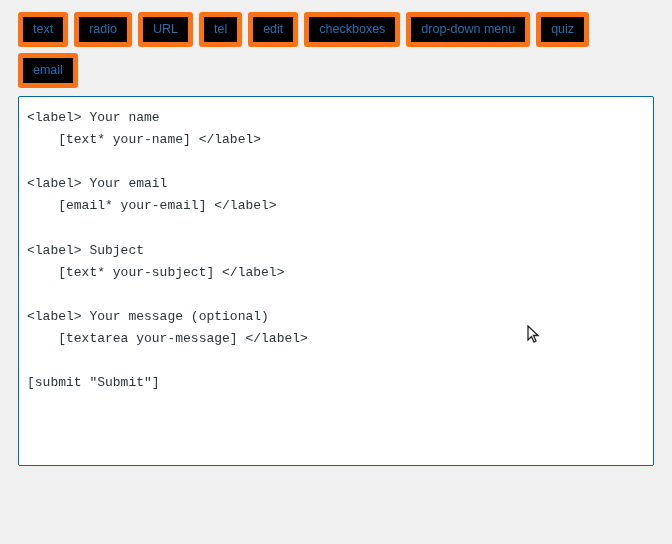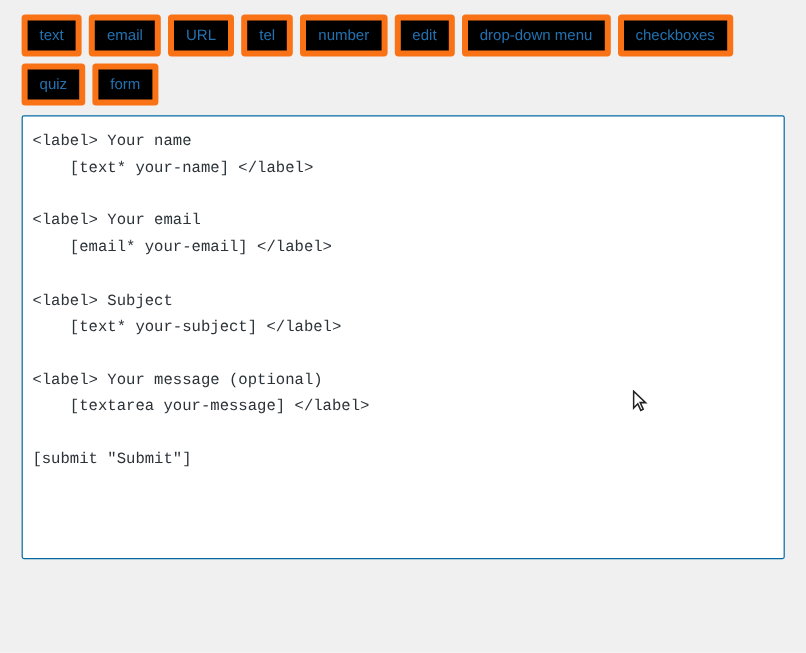--- a/index.html
+++ b/index.html
@@ -71,29 +71,28 @@
   }
   .cursor svg { display:block; }
 </style>
 </head>
 <body>
 
 <div class="panel">
 
   <div class="tag-row">
     <button class="tag-btn">text</button>
-    <button class="tag-btn">email</button>
+    <button class="tag-btn">radio</button>
     <button class="tag-btn">URL</button>
     <button class="tag-btn">tel</button>
-    <button class="tag-btn">number</button>
     <button class="tag-btn">edit</button>
+    <button class="tag-btn">checkboxes</button>
     <button class="tag-btn">drop-down menu</button>
-    <button class="tag-btn">checkboxes</button>
     <button class="tag-btn">quiz</button>
-    <button class="tag-btn">form</button>
+    <button class="tag-btn">email</button>
   </div>
 
   <textarea class="form-template" spellcheck="false" style="">&lt;label&gt; Your name
     [text* your-name] &lt;/label&gt;
 
 &lt;label&gt; Your email
     [email* your-email] &lt;/label&gt;
 
 &lt;label&gt; Subject
     [text* your-subject] &lt;/label&gt;

